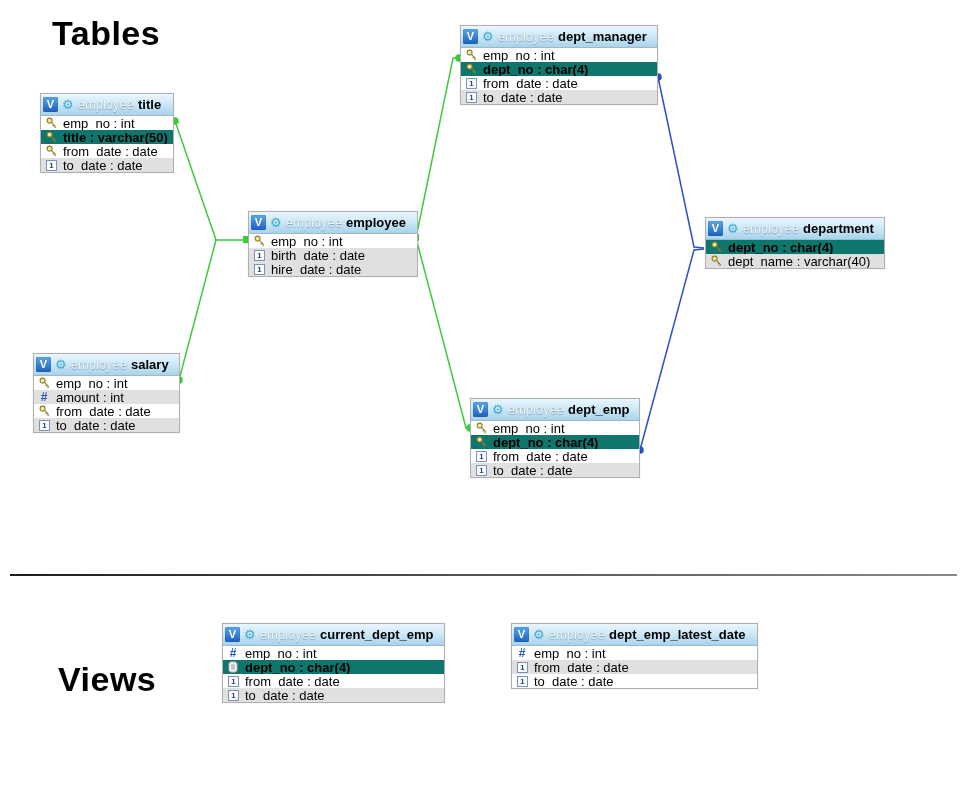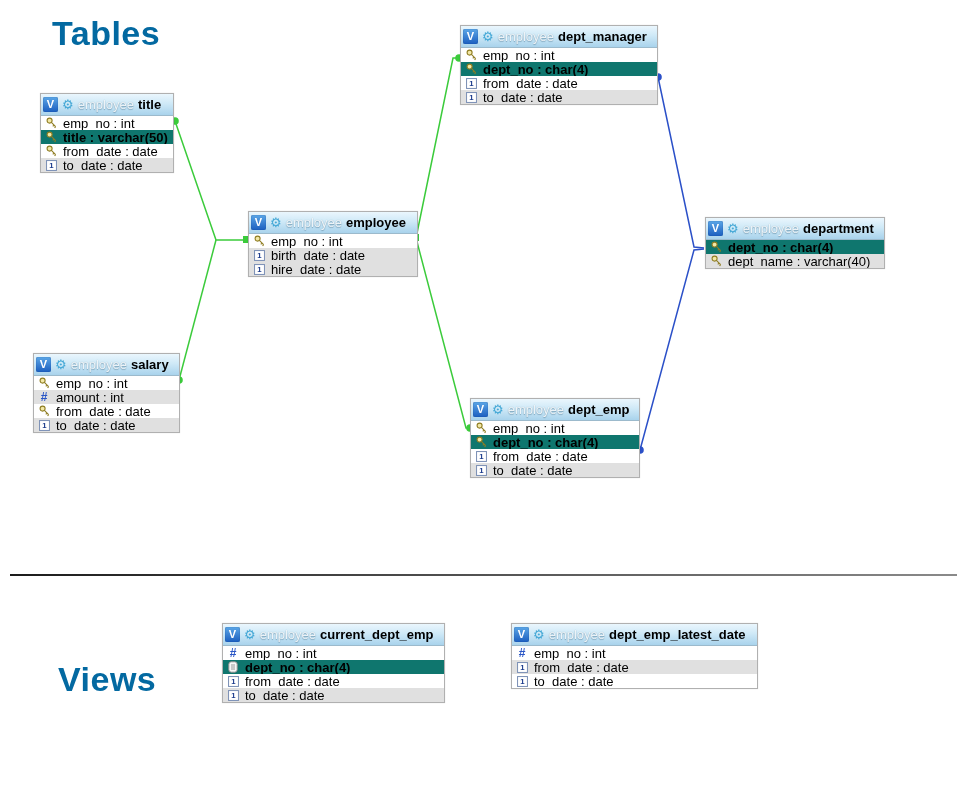--- a/index.html
+++ b/index.html
@@ -1,21 +1,21 @@
 <!DOCTYPE html>
 <html><head>
 <meta charset="utf-8">
 <style>
   html,body{margin:0;padding:0;}
   body{
     width:965px;height:791px;position:relative;overflow:hidden;
     background:#ffffff;font-family:"Liberation Sans",sans-serif;
   }
   .heading{
-    position:absolute;margin:0;font-weight:700;color:#0369a1;
+    position:absolute;margin:0;font-weight:700;color:#000000;
     font-size:34px;letter-spacing:0.5px;font-family:"Liberation Sans",sans-serif;
   }
   #tables-heading{left:52px;top:14px;}
   #views-heading{left:58px;top:660px;}
   #section-divider{
     position:absolute;left:10px;top:574px;width:947px;height:2px;
     background:linear-gradient(to right,#1c1c1c,#8a8a8a);
   }
   #connectors{position:absolute;left:0;top:0;z-index:1;}
   .tbl{

